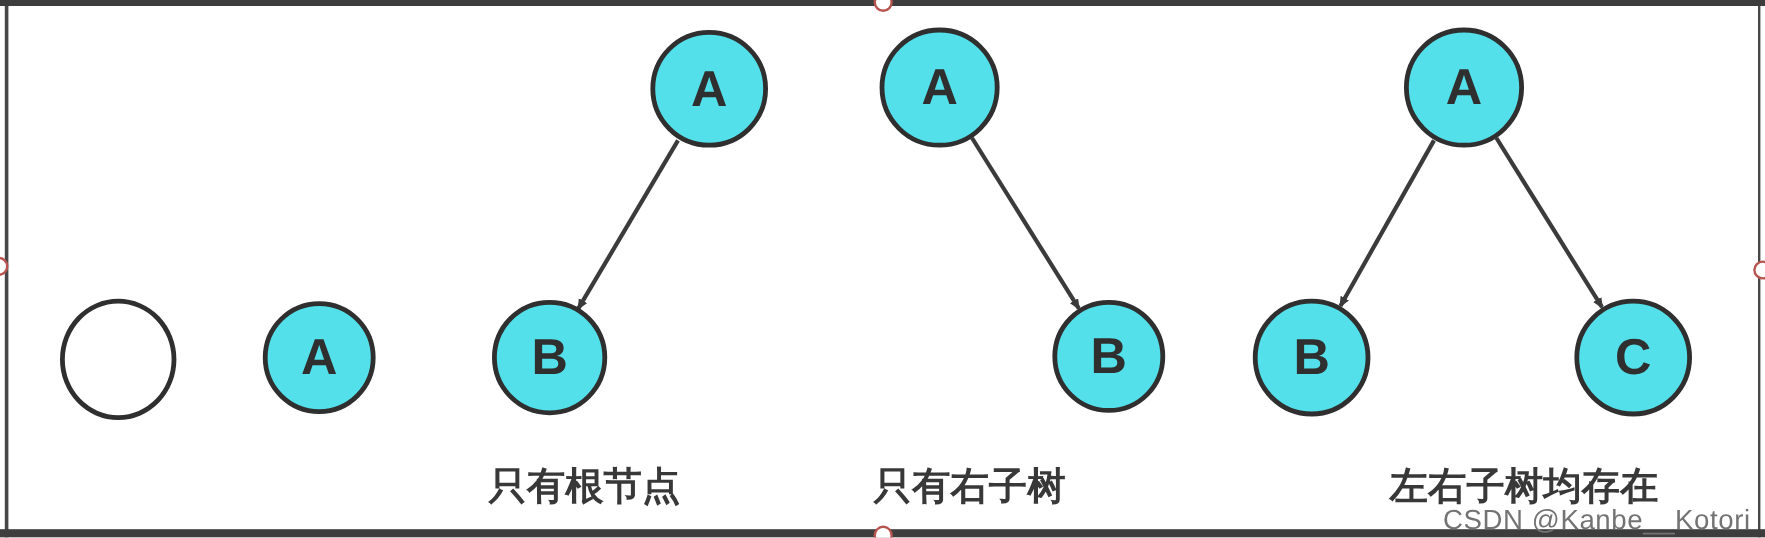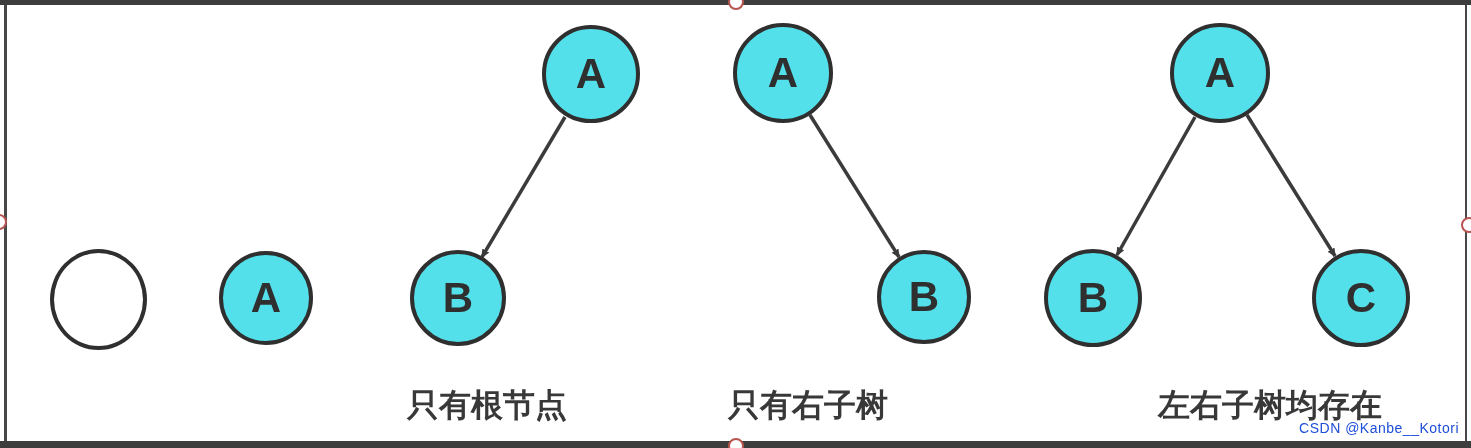--- a/index.html
+++ b/index.html
@@ -41,21 +41,21 @@
   .cap1{left:92px;}
   .cap2{left:264px;}
   .cap3{left:487px;}
   .cap4{left:808px;font-family:Liberation Serif, serif;}
   .cap5{left:1270px;}
 
   
   .edges{position:absolute;left:0;top:0;width:1471px;height:448px;z-index:1;}
 
   
-  .watermark{position:absolute;right:12px;top:420px;font-size:14px;color:#1d4ed8;
+  .watermark{position:absolute;right:12px;top:420px;font-size:23px;color:#737373;
              letter-spacing:0.5px;z-index:5;}
 </style>
 </head>
 <body>
 
 <div class="canvas">
 
   <div class="bar-top"></div>
   <div class="bar-bottom"></div>
   <div class="line-left"></div>

